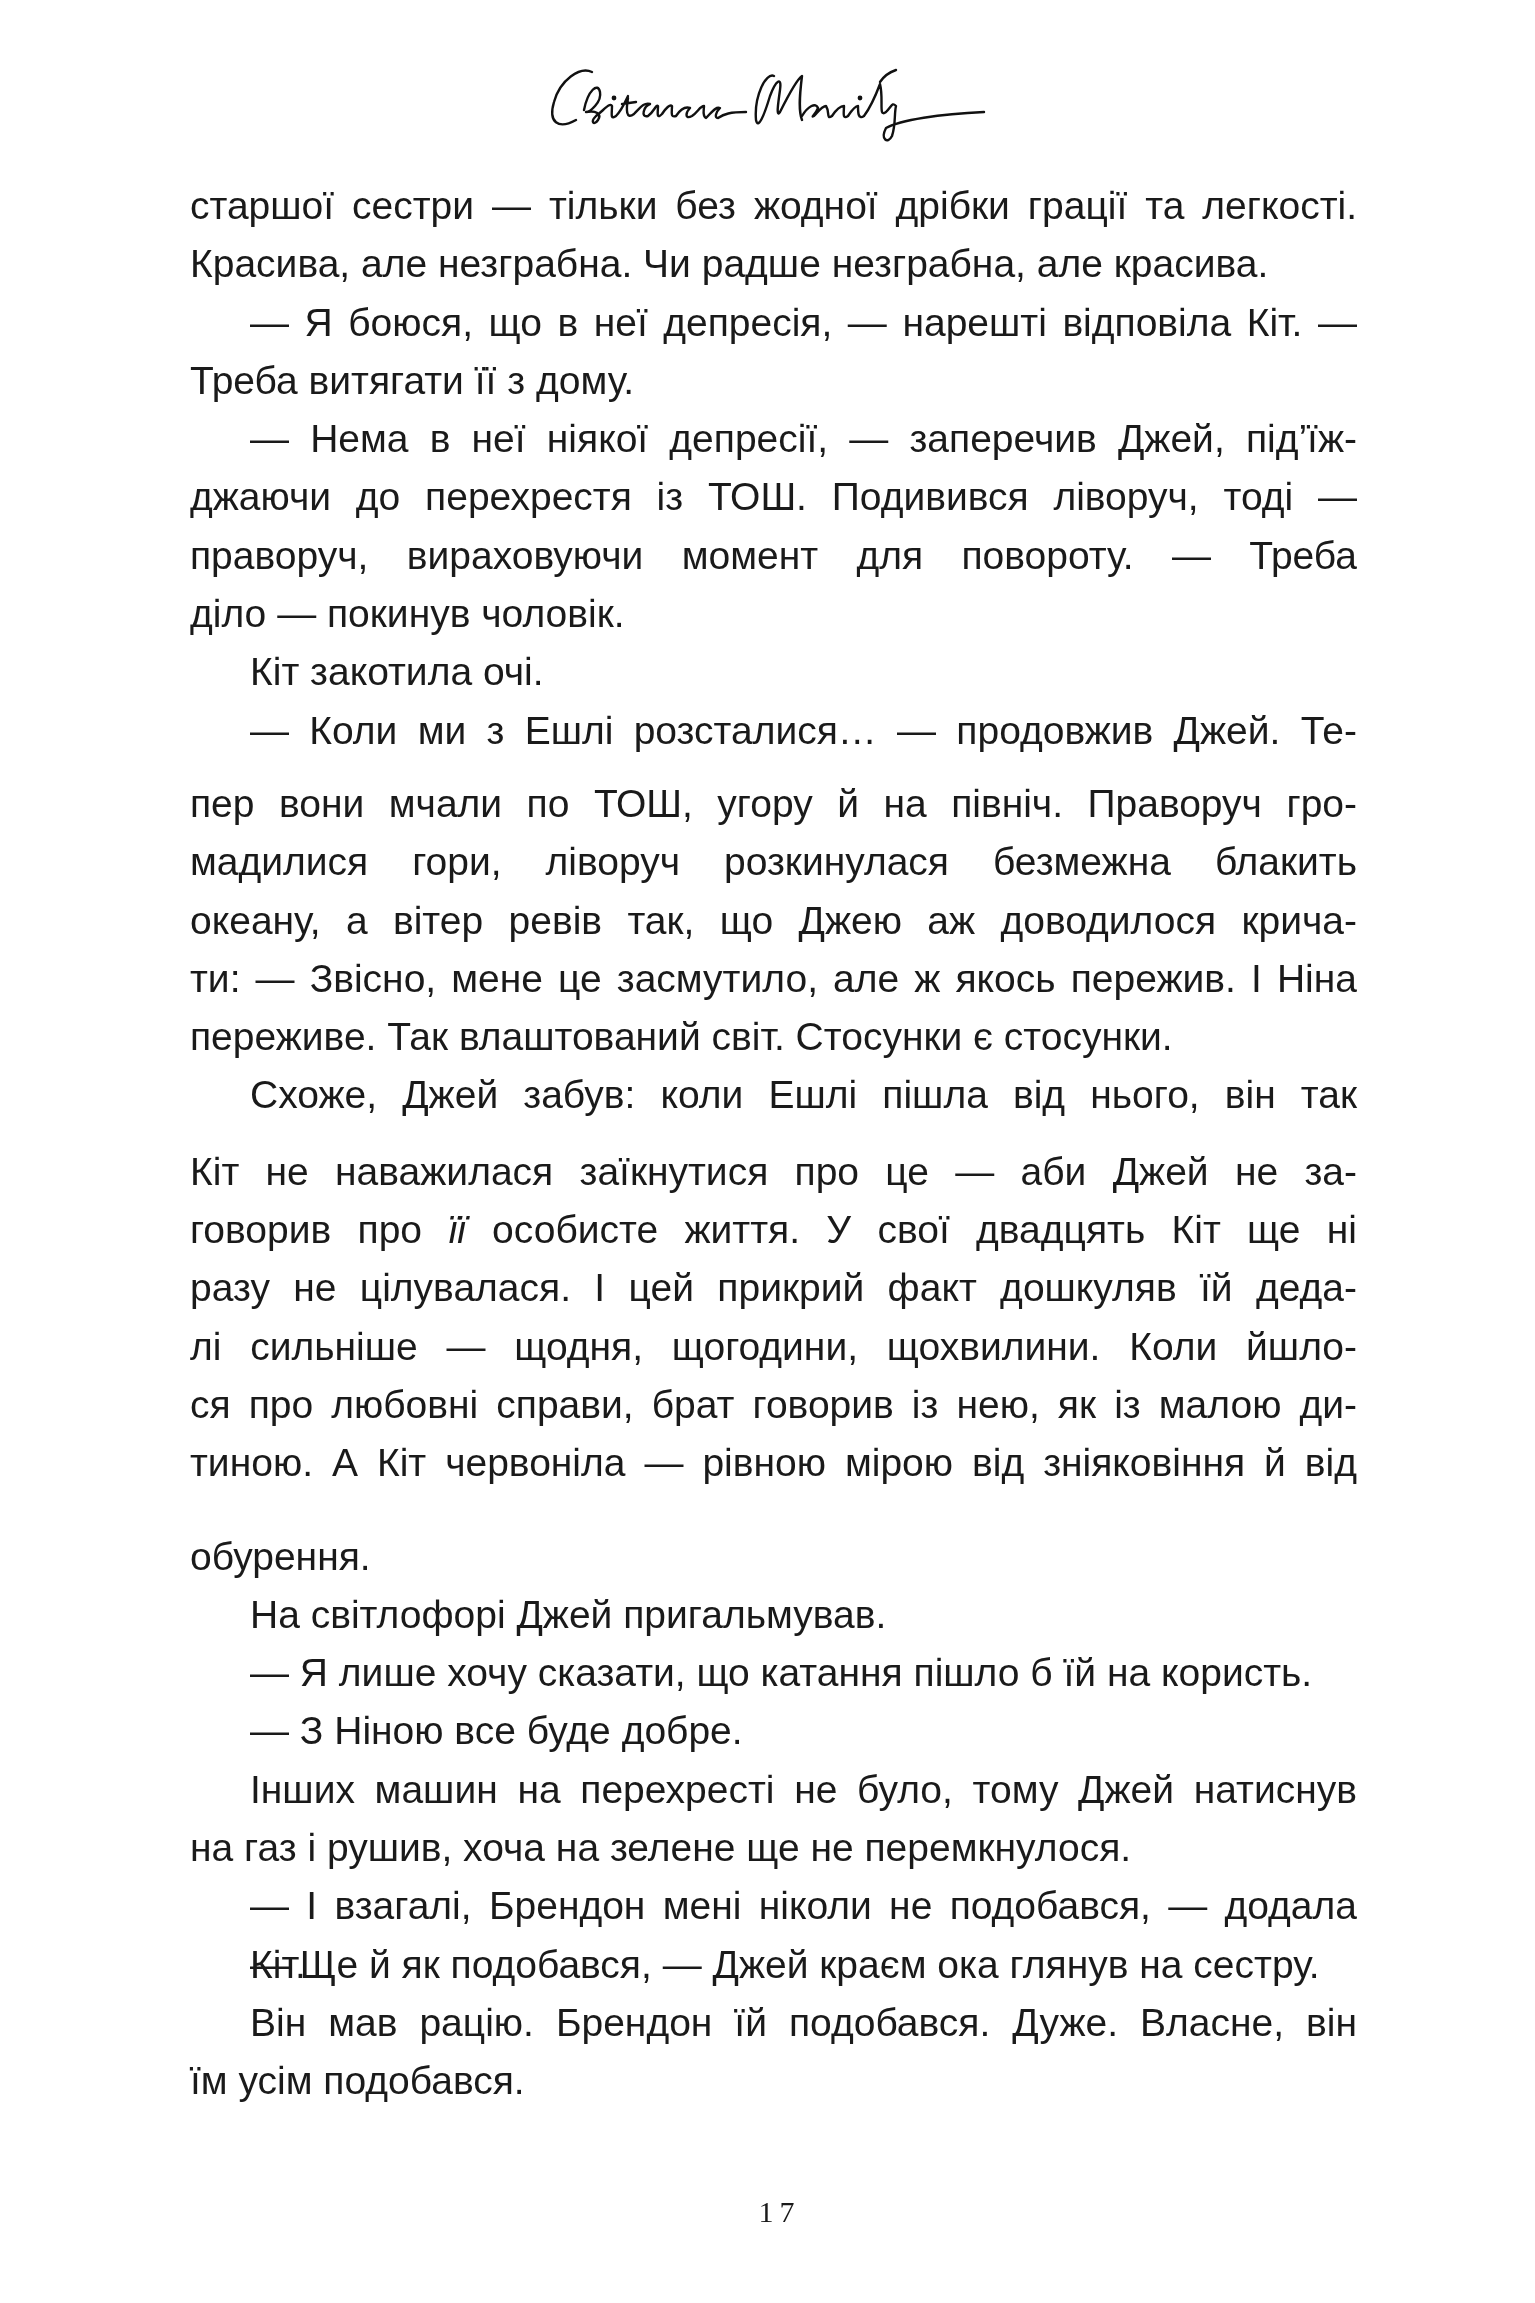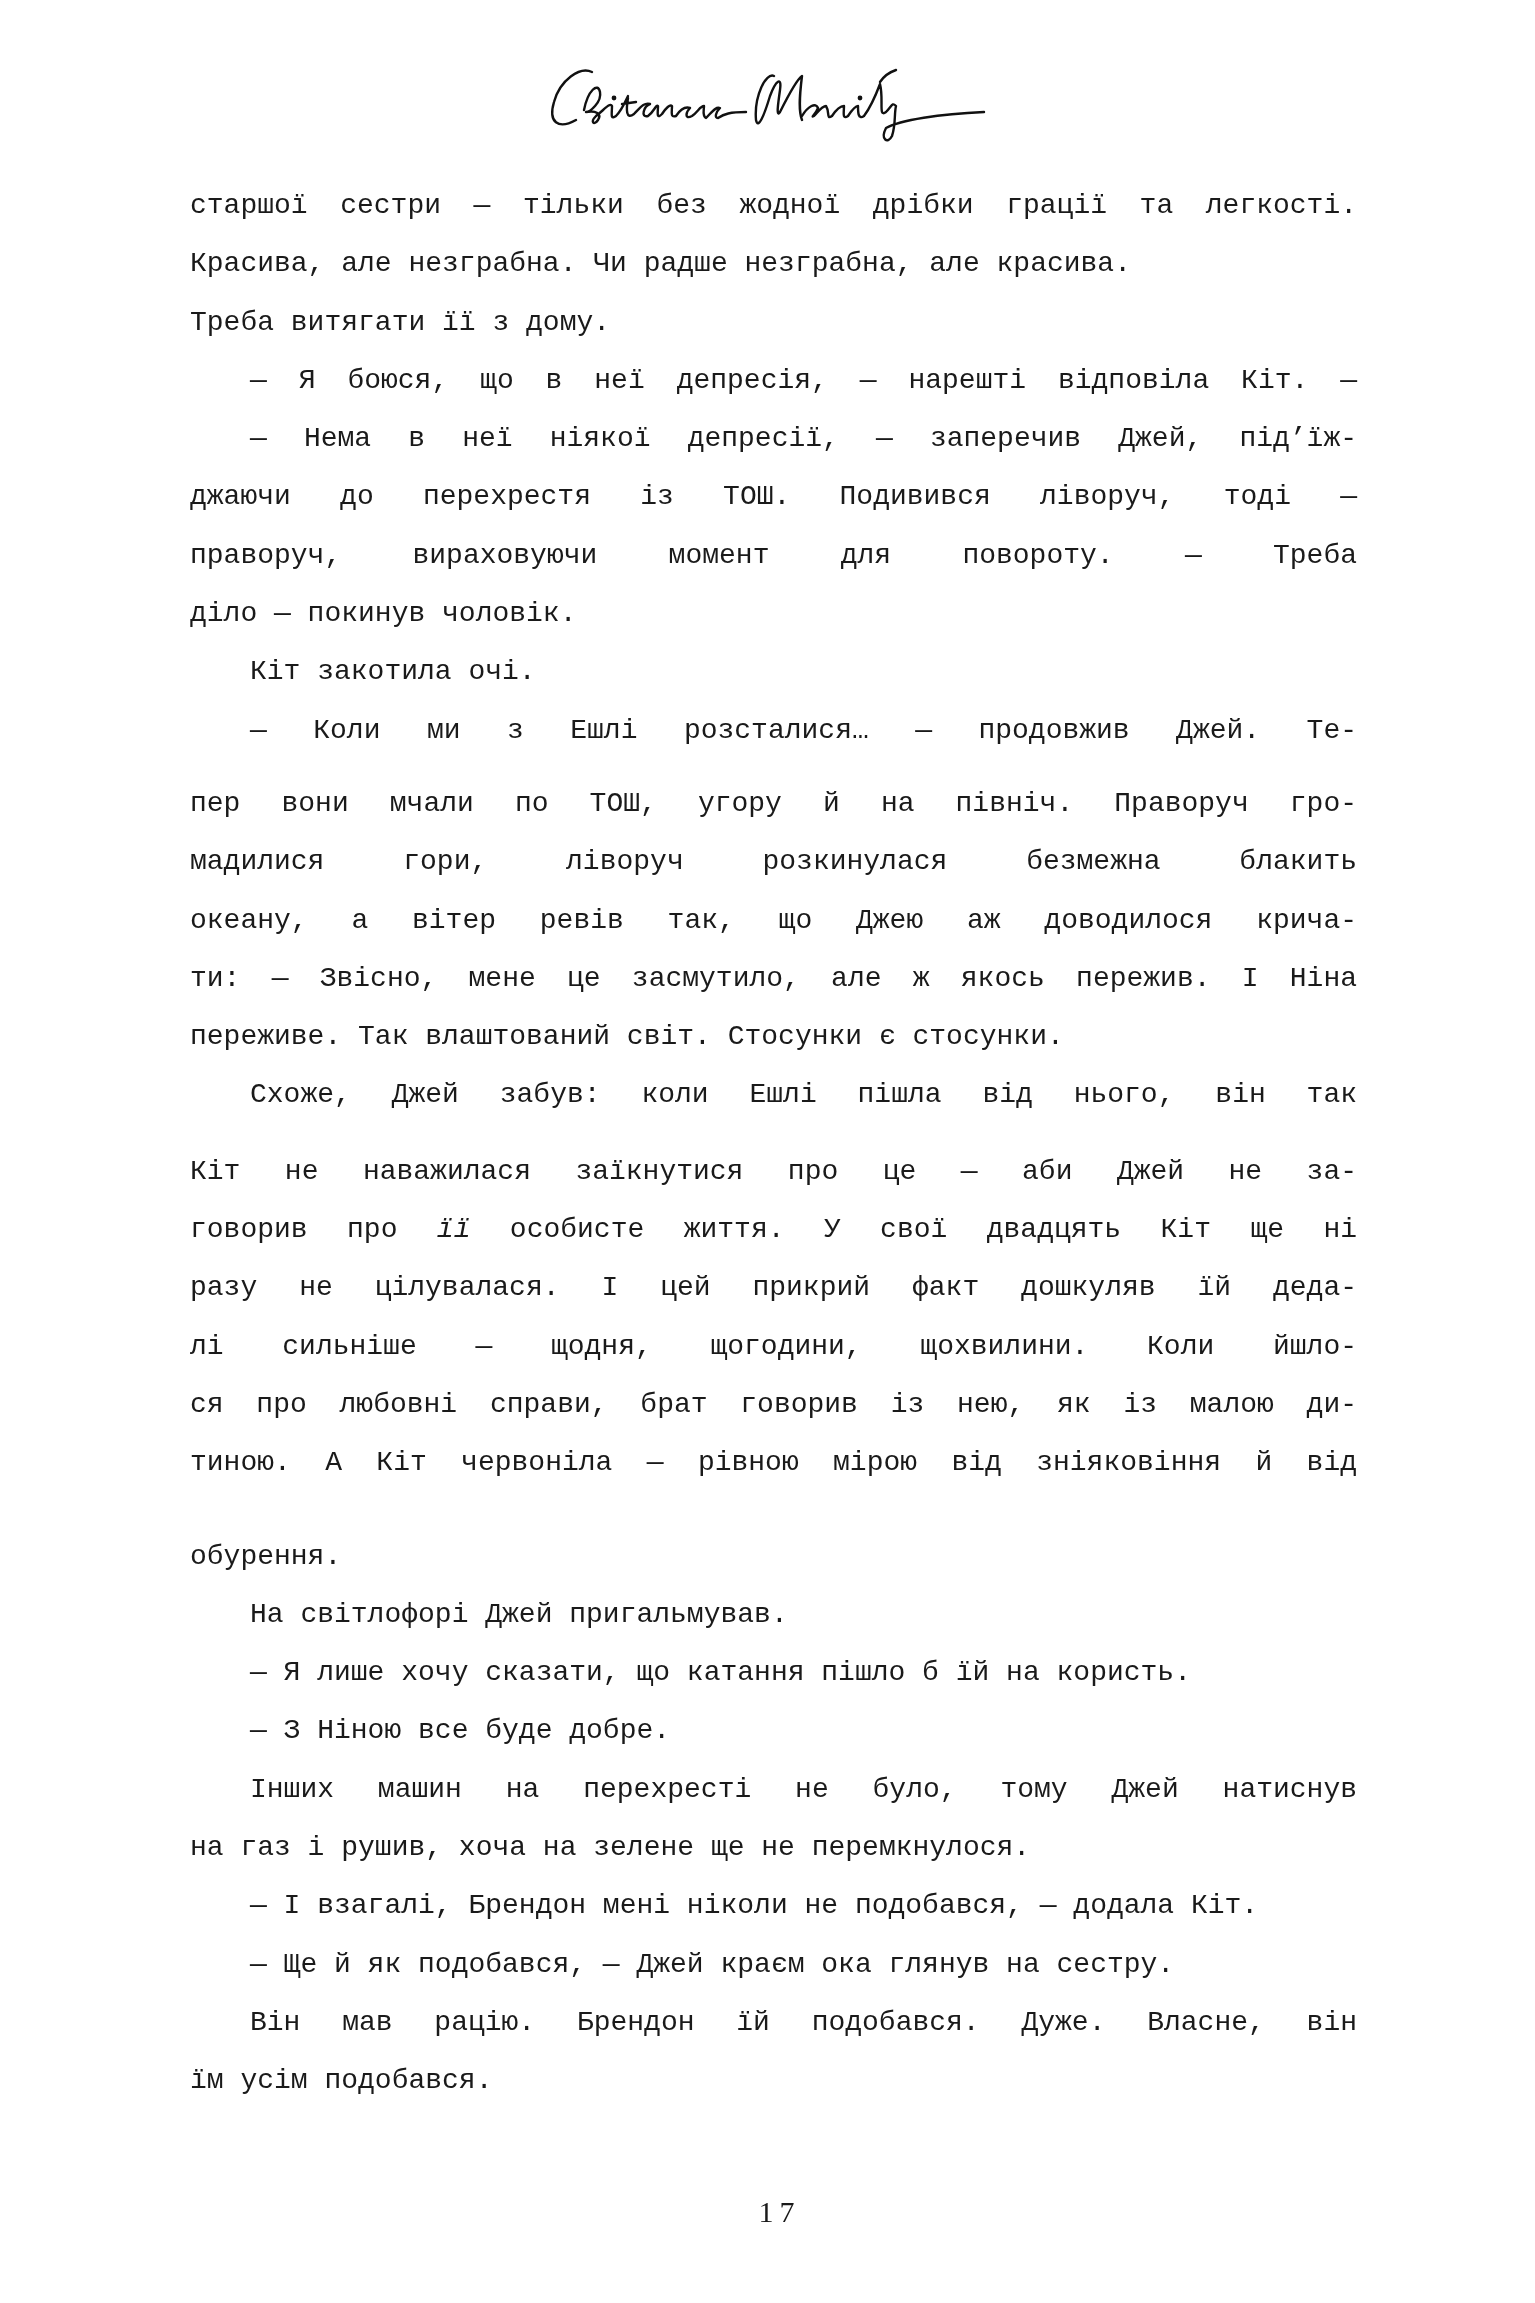--- a/index.html
+++ b/index.html
@@ -3,22 +3,22 @@
 <meta charset="utf-8">
 <style>
   html, body { margin: 0; padding: 0; background: #ffffff; }
   body { width: 1535px; height: 2303px; position: relative; overflow: hidden; }
   .header {
     position: absolute; left: 0; top: 40px; width: 1535px; height: 120px;
   }
   .header svg { position: absolute; left: 540px; top: 0; }
   .body-text {
     position: absolute; left: 190px; top: 177px; width: 1167px;
-    font-family: Liberation Mono, monospace;
-    font-size: 28px; line-height: 58.3px; color: #1a1a1a;
+    font-family: Liberation Sans, sans-serif;
+    font-size: 39px; line-height: 58.3px; color: #1a1a1a;
     text-align: justify; hyphens: manual;
   }
   .body-text .l { display: block; text-align: justify; text-align-last: justify; white-space: nowrap; }
   .body-text .l.last { text-align-last: left; }
   .body-text .l.ind { padding-left: 60px; }
   em { font-style: italic; }
   .page-number {
     position: absolute; left: 12px; width: 1535px; top: 2195px; text-align: center;
     font-family: "Liberation Serif", "DejaVu Serif", serif; font-size: 30px;
     letter-spacing: 6px; color: #1a1a1a;
@@ -42,22 +42,22 @@
       <circle cx="320" cy="58" r="1.2" fill="#111"></circle>
       <path d="M340 42 C344 36 350 32 356 30"></path>
     </g>
   </svg>
 
 </div>
 
 <div class="body-text" id="body-text">
     <span class="l" style="white-space: normal; height: 58.3px; overflow: visible;">старшої сестри — тільки без жодної дрібки грації та легкості.</span>
     <span class="l last" style="white-space: normal; height: 58.3px; overflow: visible;">Красива, але незграбна. Чи радше незграбна, але красива.</span>
+    <span class="l ind" style="white-space: normal; height: 58.3px; overflow: visible;">— Я боюся, що в неї депресія, — нарешті відповіла Кіт. —</span>
     <span class="l last" style="white-space: normal; height: 58.3px; overflow: visible;">Треба витягати її з дому.</span>
-    <span class="l ind" style="white-space: normal; height: 58.3px; overflow: visible;">— Я боюся, що в неї депресія, — нарешті відповіла Кіт. —</span>
     <span class="l ind" style="white-space: normal; height: 58.3px; overflow: visible;">— Нема в неї ніякої депресії, — заперечив Джей, під’їж-</span>
     <span class="l" style="white-space: normal; height: 58.3px; overflow: visible;">джаючи до перехрестя із ТОШ. Подивився ліворуч, тоді —</span>
     <span class="l" style="white-space: normal; height: 58.3px; overflow: visible;">праворуч, вираховуючи момент для повороту. — Треба</span>
     <span class="l last" style="white-space: normal; height: 58.3px; overflow: visible;">діло — покинув чоловік.</span>
     <span class="l ind last" style="white-space: normal; height: 58.3px; overflow: visible;">Кіт закотила очі.</span>
     <span class="l ind" style="white-space: normal; height: 58.3px; overflow: visible;">— Коли ми з Ешлі розсталися… — продовжив Джей. Те-</span>
     <span class="l" style="white-space: normal; height: 58.3px; overflow: visible; margin-top: 15px;">пер вони мчали по ТОШ, угору й на північ. Праворуч гро-</span>
     <span class="l" style="white-space: normal; height: 58.3px; overflow: visible;">мадилися гори, ліворуч розкинулася безмежна блакить</span>
     <span class="l" style="white-space: normal; height: 58.3px; overflow: visible;">океану, а вітер ревів так, що Джею аж доводилося крича-</span>
     <span class="l" style="white-space: normal; height: 58.3px; overflow: visible;">ти: — Звісно, мене це засмутило, але ж якось пережив. І Ніна</span>

